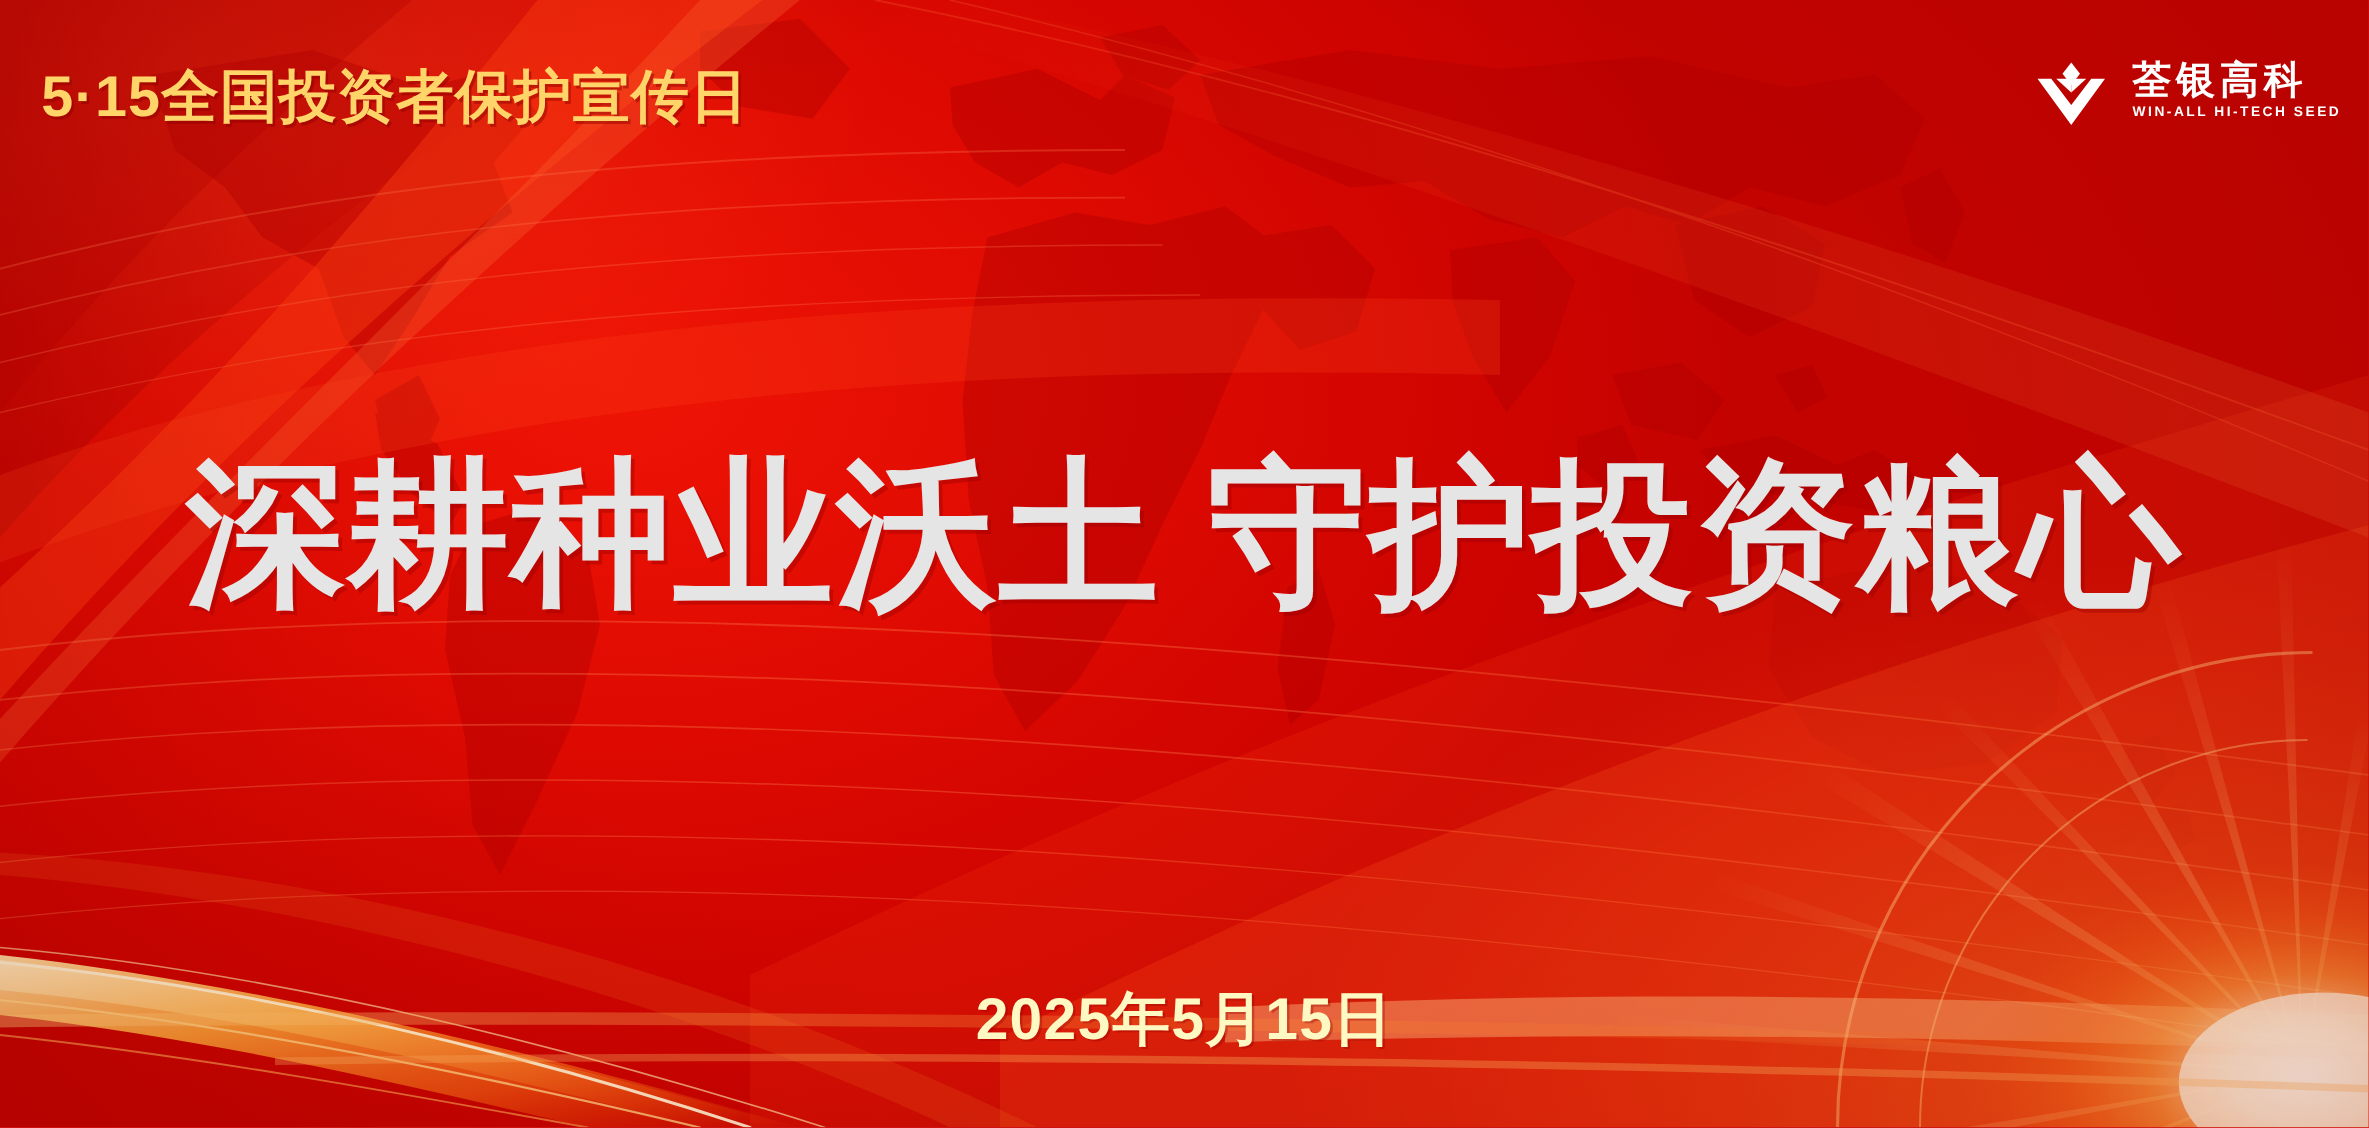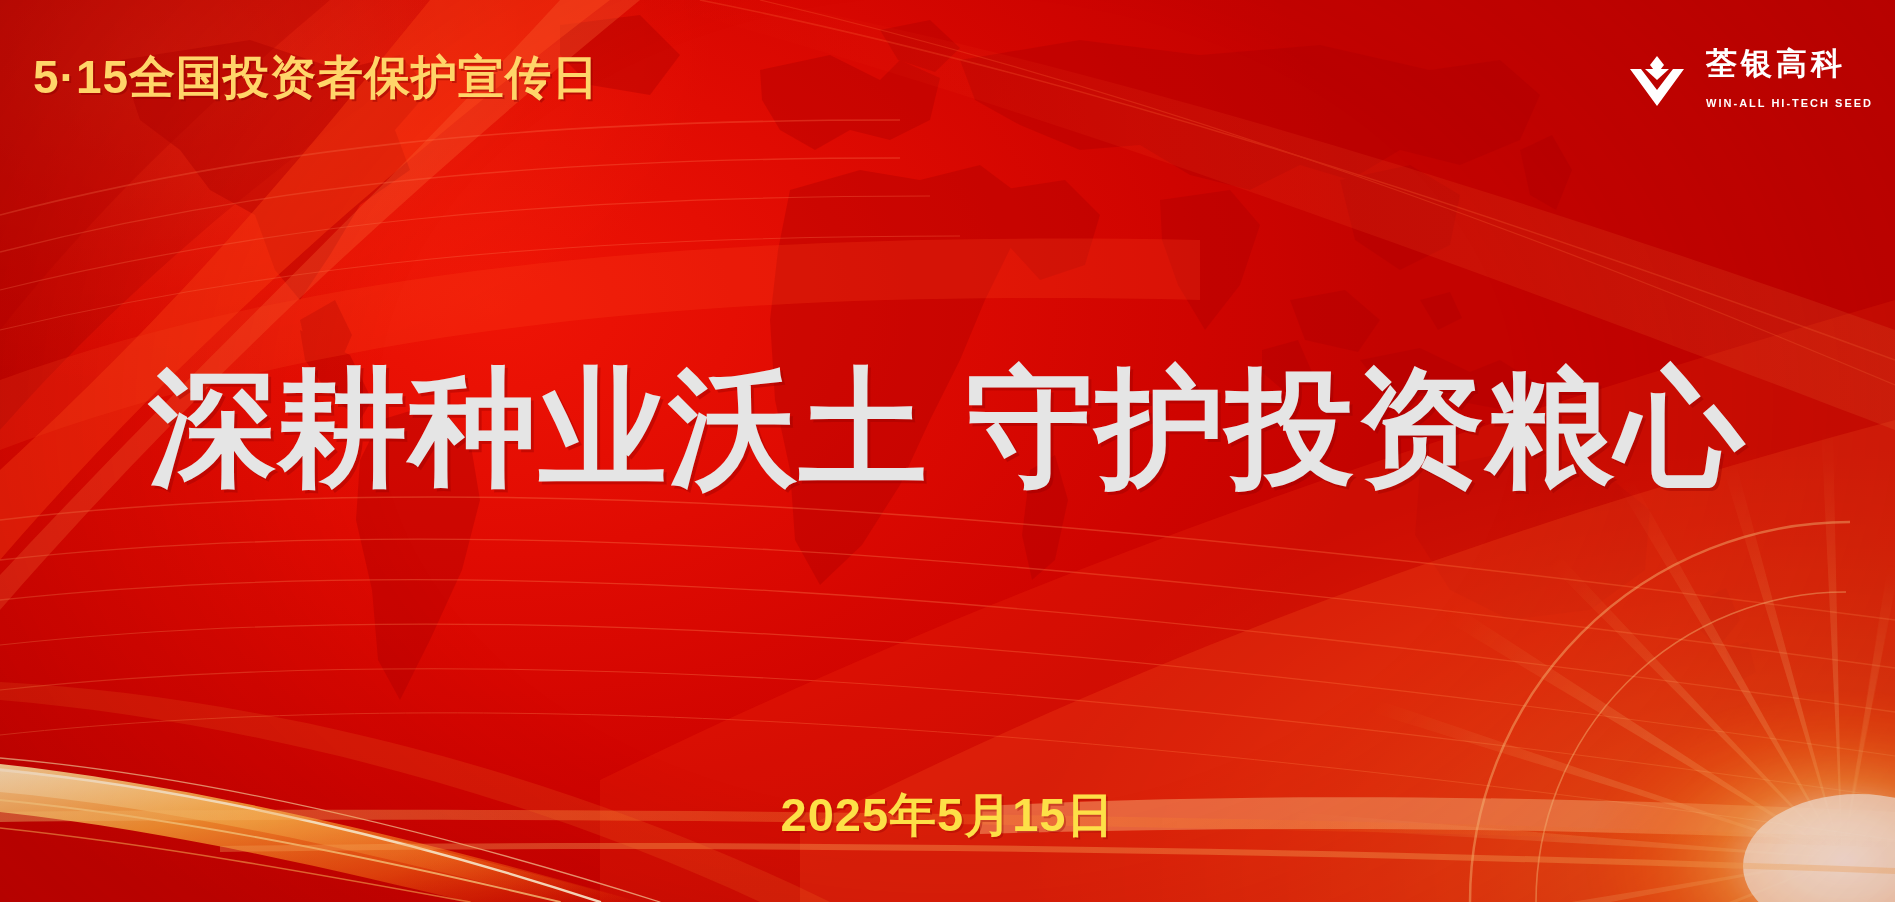--- a/index.html
+++ b/index.html
@@ -48,50 +48,50 @@
     font-size:46px; font-weight:bold;
     letter-spacing:1px;
     color:#ffd569;
     text-shadow: 2px 2px 0 rgba(140,0,0,.45);
     white-space:nowrap;
     line-height:1;
   }
 
   #logo {
     position:absolute; right:22px; top:48px;
-    display:flex; align-items:flex-end; gap:20px;
+    display:flex; align-items:flex-start; gap:20px;
   }
   #logo-mark { width:58px; height:56px; flex:none; }
   #logo-mark svg { display:block; width:100%; height:100%; }
   #logo-text { display:flex; flex-direction:column; align-items:flex-start; }
   #logo-cn {
     color:#ffffff; font-size:31px; font-weight:bold;
     letter-spacing:4px; line-height:1.05; white-space:nowrap;
   }
   #logo-en {
     color:#ffffff; font-size:11px; font-weight:bold;
-    letter-spacing:2.0px; line-height:1.2; margin-top:16px; white-space:nowrap;
+    letter-spacing:2.0px; line-height:1.2; margin-top:3px; white-space:nowrap;
   }
 
   #headline {
     position:absolute; left:0; right:0; top:352px;
     text-align:center;
     font-size:128px; font-weight:bold;
     color:#e5e5e5;
     letter-spacing:2px;
     line-height:1.18;
     white-space:nowrap;
     text-shadow: 3px 3px 0 rgba(150,0,0,.38);
   }
 
   #date {
     position:absolute; left:0; right:0; top:791px;
     text-align:center;
     font-size:47px; font-weight:bold;
-    color:#fde047;
+    color:#fef9c3;
     letter-spacing:1px;
     line-height:1;
     text-shadow: 2px 2px 0 rgba(150,0,0,.35);
   }
 </style>
 </head>
 <body>
 
 <div id="stage">
 

